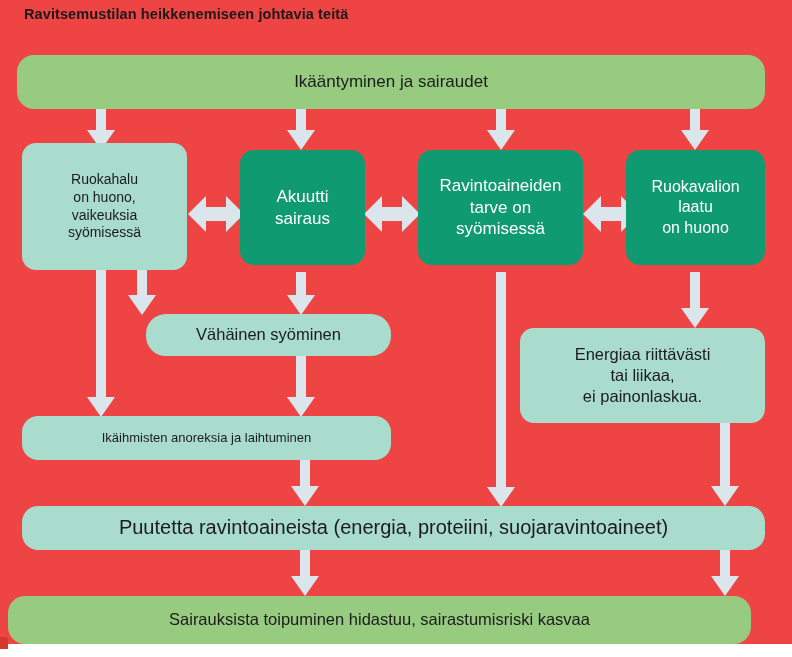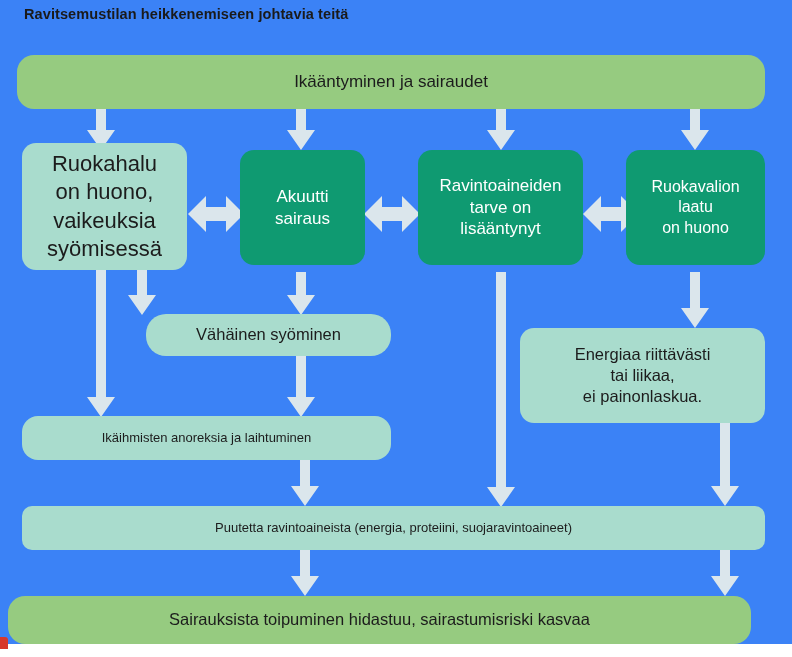--- a/index.html
+++ b/index.html
@@ -7,21 +7,21 @@
     padding: 0;
     background: #ffffff;
   }
   body {
     font-family: "Liberation Sans", sans-serif;
   }
   #page {
     position: relative;
     width: 792px;
     height: 649px;
-    background: #3b82f6;
+    background: #ef4444;
     overflow: hidden;
   }
   .title {
     position: absolute;
     left: 24px;
     top: 6px;
     font-size: 14.5px;
     font-weight: bold;
     color: #1a1a1a;
     letter-spacing: 0.1px;
@@ -163,44 +163,44 @@
       </svg>
   </div>
   <div class="arrow" style="left:708px; top:550px;">
     <svg width="34" height="46" viewBox="0 0 34 46">
         <path d="M12 0 h10 v26 h9 L17 46 L3 26 h9 Z" fill="#dbe6ec"></path>
       </svg>
   </div>
 
   <div class="node n-lightgreen" style="left:17px; top:55px; width:748px; height:54px; font-size:17px;">Ikääntyminen ja sairaudet</div>
 
-  <div class="node n-mint" style="left:22px; top:143px; width:165px; height:127px; font-size:22px;">Ruokahalu
+  <div class="node n-mint" style="left:22px; top:143px; width:165px; height:127px; font-size:14px;">Ruokahalu
 on huono,
 vaikeuksia
 syömisessä</div>
 
   <div class="node n-teal" style="left:240px; top:150px; width:125px; height:115px; font-size:17px;">Akuutti
 sairaus</div>
 
   <div class="node n-teal" style="left:418px; top:150px; width:165px; height:115px; font-size:17px;">Ravintoaineiden
 tarve on
-lisääntynyt</div>
+syömisessä</div>
 
   <div class="node n-teal" style="left:626px; top:150px; width:139px; height:115px; font-size:16px;">Ruokavalion
 laatu
 on huono</div>
 
   <div class="node n-mint" style="left:146px; top:314px; width:245px; height:42px; font-size:16.5px; border-radius:20px;">Vähäinen syöminen</div>
 
   <div class="node n-mint" style="left:520px; top:328px; width:245px; height:95px; font-size:16.5px;">Energiaa riittävästi
 tai liikaa,
 ei painonlaskua.</div>
 
   <div class="node n-mint" style="left:22px; top:416px; width:369px; height:44px; font-size:13px; border-radius:16px;">Ikäihmisten anoreksia ja laihtuminen</div>
 
-  <div class="node n-mint" style="left:22px; top:506px; width:743px; height:44px; font-size:13px; border-radius:10px;">Puutetta ravintoaineista (energia, proteiini, suojaravintoaineet)</div>
+  <div class="node n-mint" style="left:22px; top:506px; width:743px; height:44px; font-size:20px; border-radius:16px;">Puutetta ravintoaineista (energia, proteiini, suojaravintoaineet)</div>
 
   <div class="node n-lightgreen" style="left:8px; top:596px; width:743px; height:48px; font-size:16.5px; border-radius:17px;">Sairauksista toipuminen hidastuu, sairastumisriski kasvaa</div>
 
   <div class="bottom-rule"></div>
   <div class="corner-mark"></div>
 
 </div>
 
 </body></html>

